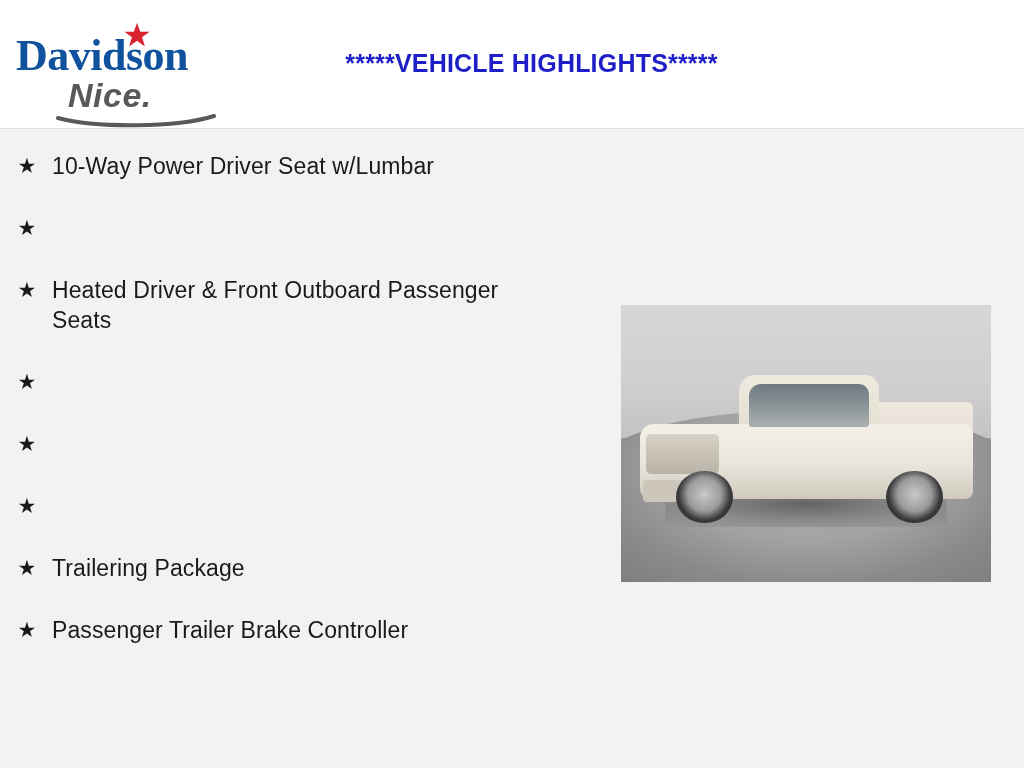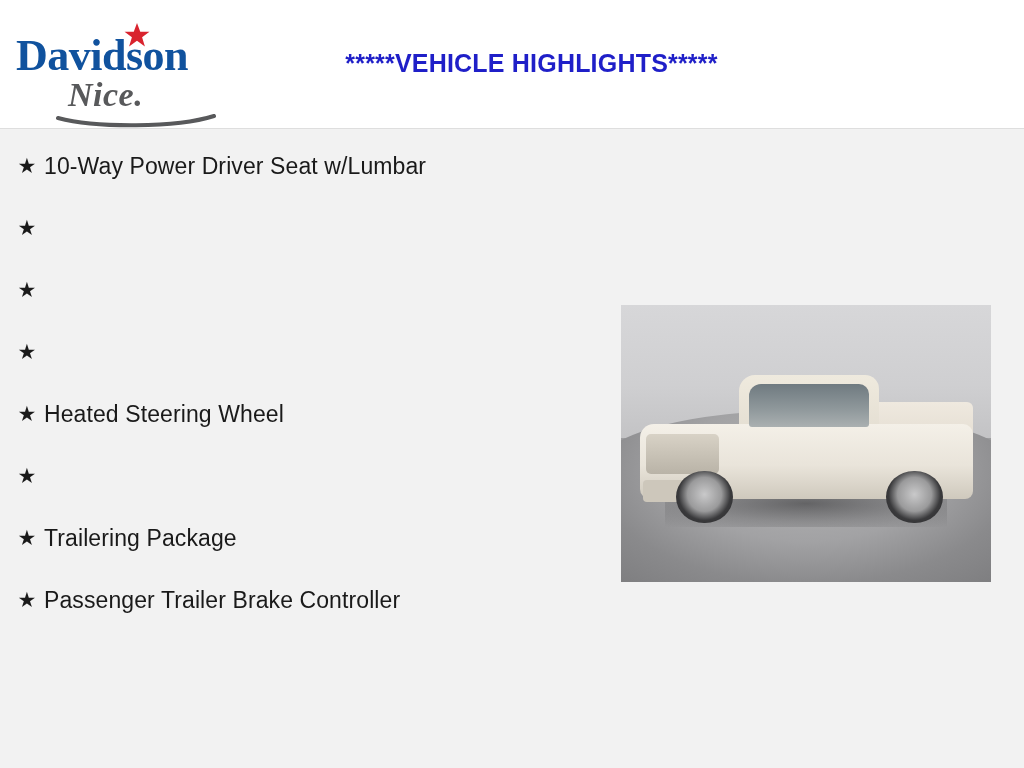--- a/index.html
+++ b/index.html
@@ -48,21 +48,21 @@
     position: absolute;
     left: 108px;
     top: 8px;
     width: 26px;
     height: 26px;
   }
   .logo-nice {
     position: absolute;
     left: 52px;
     top: 62px;
-    font-family: Liberation Serif, serif;
+    font-family: Liberation Sans, sans-serif;
     font-style: italic;
     font-weight: bold;
     font-size: 34px;
     color: #58595b;
     letter-spacing: 0.5px;
   }
   .logo-swoosh {
     position: absolute;
     left: 40px;
     top: 100px;
@@ -106,20 +106,21 @@
     line-height: 30px;
     color: #1a1a1a;
     text-align: center;
   }
   .feature-text {
     font-size: 23px;
     line-height: 30px;
     color: #1a1a1a;
     letter-spacing: 0.1px;
     max-width: 470px;
+    margin-left: 8px;
   }
   
   .vehicle-photo {
     position: absolute;
     left: 621px;
     top: 176px;
     width: 370px;
     height: 277px;
     overflow: hidden;
     background: #b9b9b9;
@@ -242,29 +243,29 @@
         <span class="bullet">★</span>
         <span class="feature-text">10-Way Power Driver Seat w/Lumbar</span>
       </div>
 
       <div class="feature">
         <span class="bullet">★</span>
       </div>
 
       <div class="feature">
         <span class="bullet">★</span>
-      </div>
-
-      <div class="feature">
-        <span class="bullet">★</span>
-      </div>
-
-      <div class="feature">
-        <span class="bullet">★</span>
-        <span class="feature-text">Heated Steering Wheel</span>
+        <span class="feature-text">Heated Driver &amp; Front Outboard Passenger Seats</span>
+      </div>
+
+      <div class="feature">
+        <span class="bullet">★</span>
+      </div>
+
+      <div class="feature">
+        <span class="bullet">★</span>
       </div>
 
       <div class="feature">
         <span class="bullet">★</span>
       </div>
 
       <div class="feature">
         <span class="bullet">★</span>
         <span class="feature-text">Trailering Package</span>
       </div>

